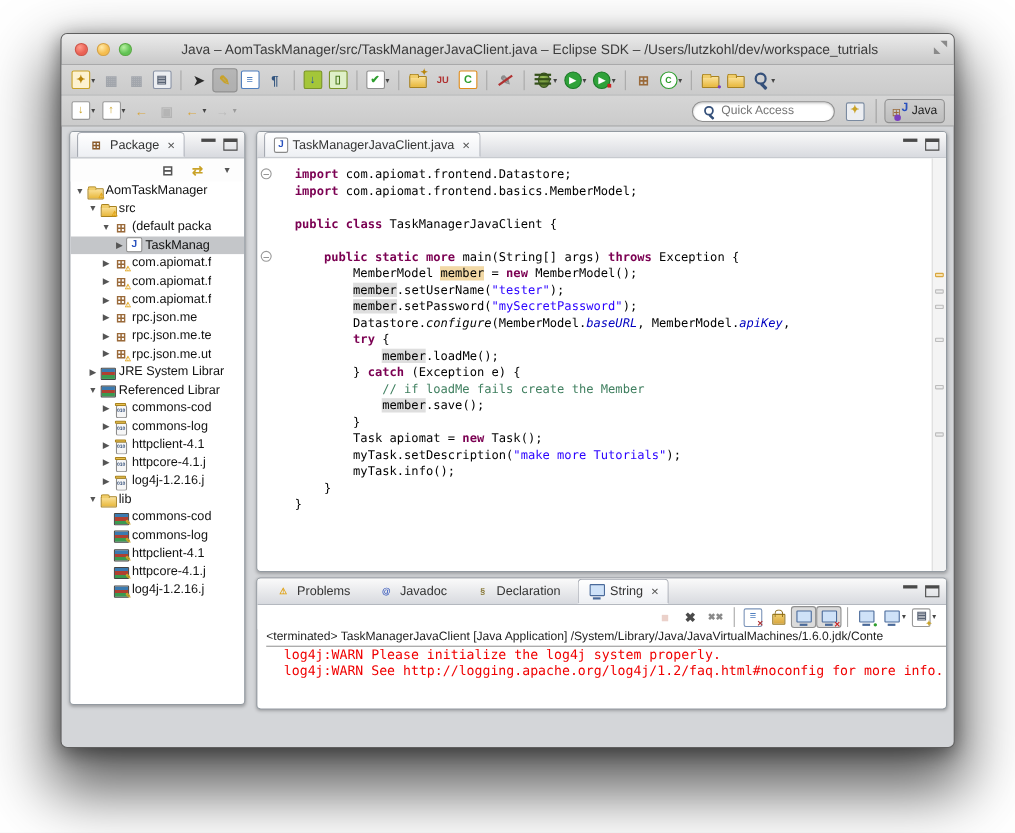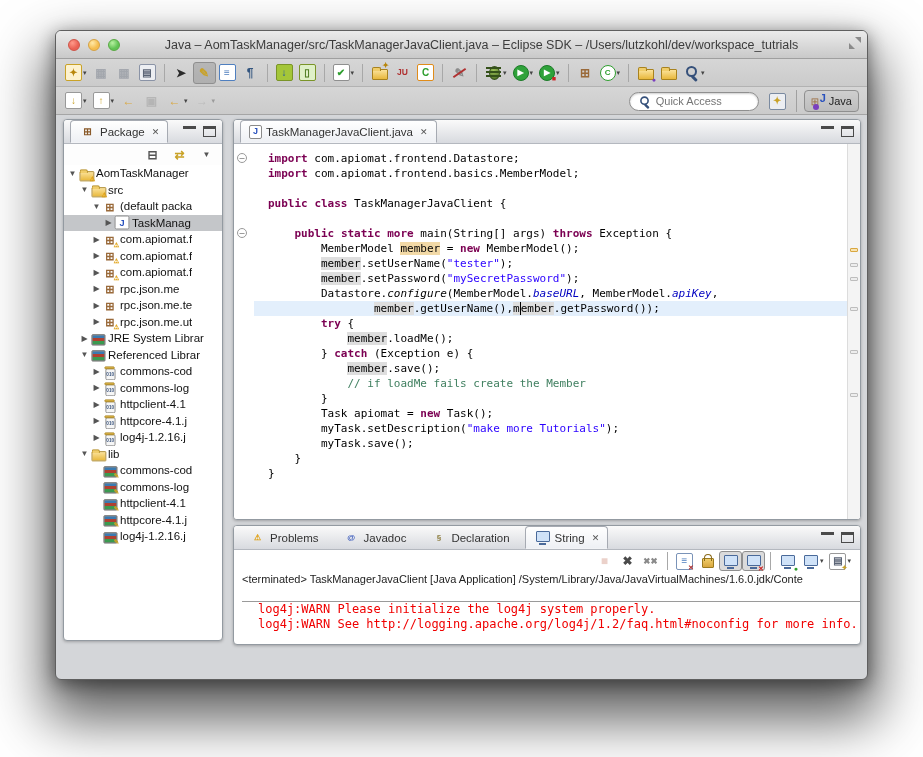--- a/index.html
+++ b/index.html
@@ -106,21 +106,21 @@
   .s-occ{background:#dedede;} .s-woc{background:#f2d9a6;}
   .s-caret{display:inline-block;width:0;border-left:1.5px solid #000;height:13px;vertical-align:text-bottom;}
   .ruler{width:13px;background:#f4f4f4;border-left:1px solid #dcdcdc;position:relative;flex:none;}
   .mark{position:absolute;left:2px;width:8px;height:4px;border-radius:1px;}
   .mark.amber{background:#f7e3b3;border:1px solid #d9a73f;}
   .mark.gray{background:#ededed;border:1px solid #bdbdbd;}
   
   .cbar{height:22px;display:flex;align-items:center;justify-content:flex-end;padding:0 6px;background:#fff;}
   .cbar .tbtn{height:20px;}
   .cbody{padding:0 0 0 8px;font-size:11px;}
-  .chead{font-size:11px;color:#222;border-bottom:1px solid #9a9a9a;padding:1px 0 16px;white-space:nowrap;overflow:hidden;}
+  .chead{font-size:11px;color:#222;border-bottom:1px solid #9a9a9a;padding:1px 0 2px;white-space:nowrap;overflow:hidden;}
   .cline{font-family:"DejaVu Sans Mono","Liberation Mono",monospace;font-size:12px;line-height:15px;color:#f00000;white-space:nowrap;overflow:hidden;margin-left:16px;}
   
   .statusbar{position:absolute;left:0;right:0;bottom:0;height:32px;border-radius:0 0 5px 5px;
     background:linear-gradient(#e3e3e3,#d2d2d2);border-top:1px solid #9f9f9f;display:flex;align-items:center;font-size:11.5px;color:#222;}
   .stsep{width:1px;height:20px;background:#aaa;}
   .stitem{padding:0 18px;white-space:nowrap;}
 </style>
 </head>
 <body>
 
@@ -534,30 +534,29 @@
           <div class="cl"><span class="foldm">–</span><span class="s-kw">import</span><span class="s-p"> com.apiomat.frontend.Datastore;</span></div>
           <div class="cl"><span class="s-kw">import</span><span class="s-p"> com.apiomat.frontend.basics.MemberModel;</span></div>
           <div class="cl"></div>
           <div class="cl"><span class="s-kw">public</span><span class="s-p"> </span><span class="s-kw">class</span><span class="s-p"> TaskManagerJavaClient {</span></div>
           <div class="cl"></div>
           <div class="cl"><span class="foldm">–</span><span class="s-p">    </span><span class="s-kw">public</span><span class="s-p"> </span><span class="s-kw">static</span><span class="s-p"> </span><span class="s-kw">more</span><span class="s-p"> main(String[] args) </span><span class="s-kw">throws</span><span class="s-p"> Exception {</span></div>
           <div class="cl"><span class="s-p">        MemberModel </span><span class="s-woc">member</span><span class="s-p"> = </span><span class="s-kw">new</span><span class="s-p"> MemberModel();</span></div>
           <div class="cl"><span class="s-p">        </span><span class="s-occ">member</span><span class="s-p">.setUserName(</span><span class="s-str">"tester"</span><span class="s-p">);</span></div>
           <div class="cl"><span class="s-p">        </span><span class="s-occ">member</span><span class="s-p">.setPassword(</span><span class="s-str">"mySecretPassword"</span><span class="s-p">);</span></div>
           <div class="cl"><span class="s-p">        Datastore.</span><span class="s-it">configure</span><span class="s-p">(MemberModel.</span><span class="s-sf">baseURL</span><span class="s-p">, MemberModel.</span><span class="s-sf">apiKey</span><span class="s-p">,</span></div>
-          <div class="cl cur"><span class="s-p">                </span><span class="s-occ">member</span><span class="s-p">.getUserName(),</span><span class="s-occ">m</span><span class="s-caret"></span><span class="s-occ">ember</span><span class="s-p">.getPassword());</span></div>
           <div class="cl"><span class="s-p">        </span><span class="s-kw">try</span><span class="s-p"> {</span></div>
           <div class="cl"><span class="s-p">            </span><span class="s-occ">member</span><span class="s-p">.loadMe();</span></div>
           <div class="cl"><span class="s-p">        } </span><span class="s-kw">catch</span><span class="s-p"> (Exception e) {</span></div>
+          <div class="cl"><span class="s-p">            </span><span class="s-com">// if loadMe fails create the Member</span></div>
           <div class="cl"><span class="s-p">            </span><span class="s-occ">member</span><span class="s-p">.save();</span></div>
-          <div class="cl"><span class="s-p">            </span><span class="s-com">// if loadMe fails create the Member</span></div>
           <div class="cl"><span class="s-p">        }</span></div>
           <div class="cl"><span class="s-p">        Task apiomat = </span><span class="s-kw">new</span><span class="s-p"> Task();</span></div>
           <div class="cl"><span class="s-p">        myTask.setDescription(</span><span class="s-str">"make more Tutorials"</span><span class="s-p">);</span></div>
-          <div class="cl"><span class="s-p">        myTask.save();</span></div>
+          <div class="cl"><span class="s-p">        myTask.info();</span></div>
           <div class="cl"><span class="s-p">    }</span></div>
           <div class="cl"><span class="s-p">}</span></div>
         </div>
       <div class="ruler" id="ruler">
           <span class="mark amber" style="top: 104px;"></span>
           <span class="mark gray" style="top: 119px;"></span>
           <span class="mark gray" style="top: 133px;"></span>
           <span class="mark gray" style="top: 163px;"></span>
           <span class="mark gray" style="top: 206px;"></span>
           <span class="mark gray" style="top: 249px;"></span>

